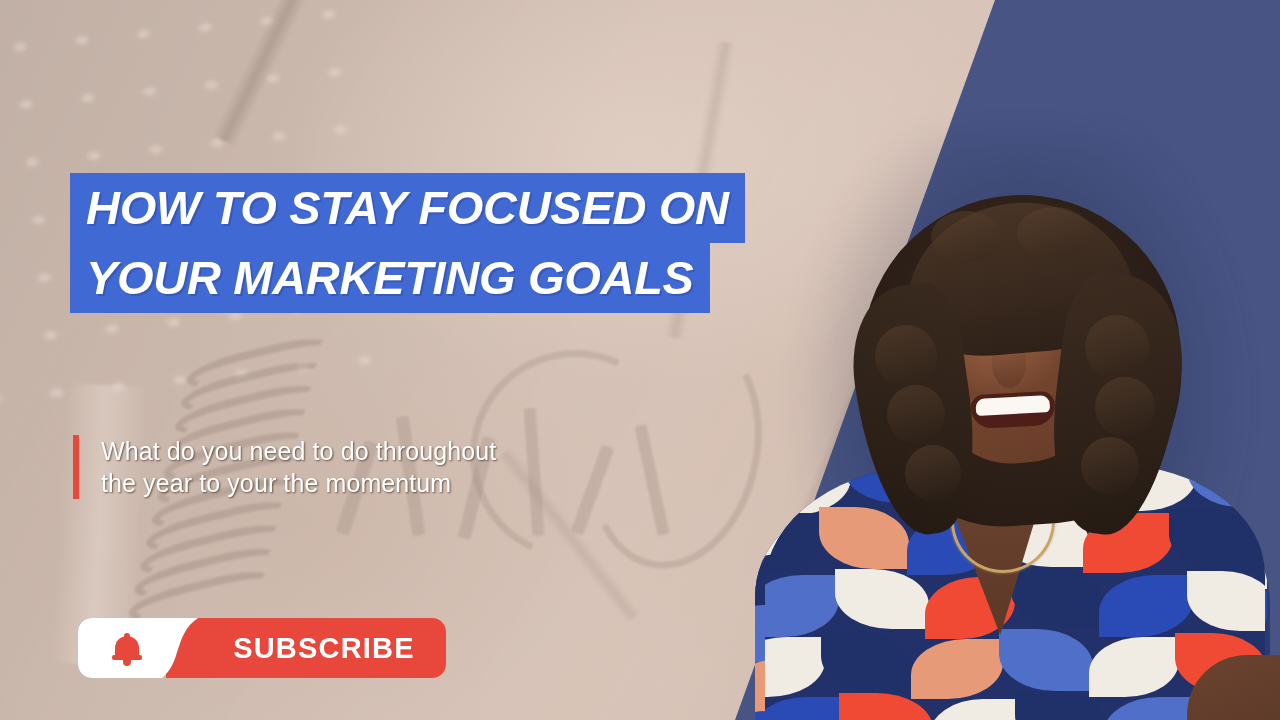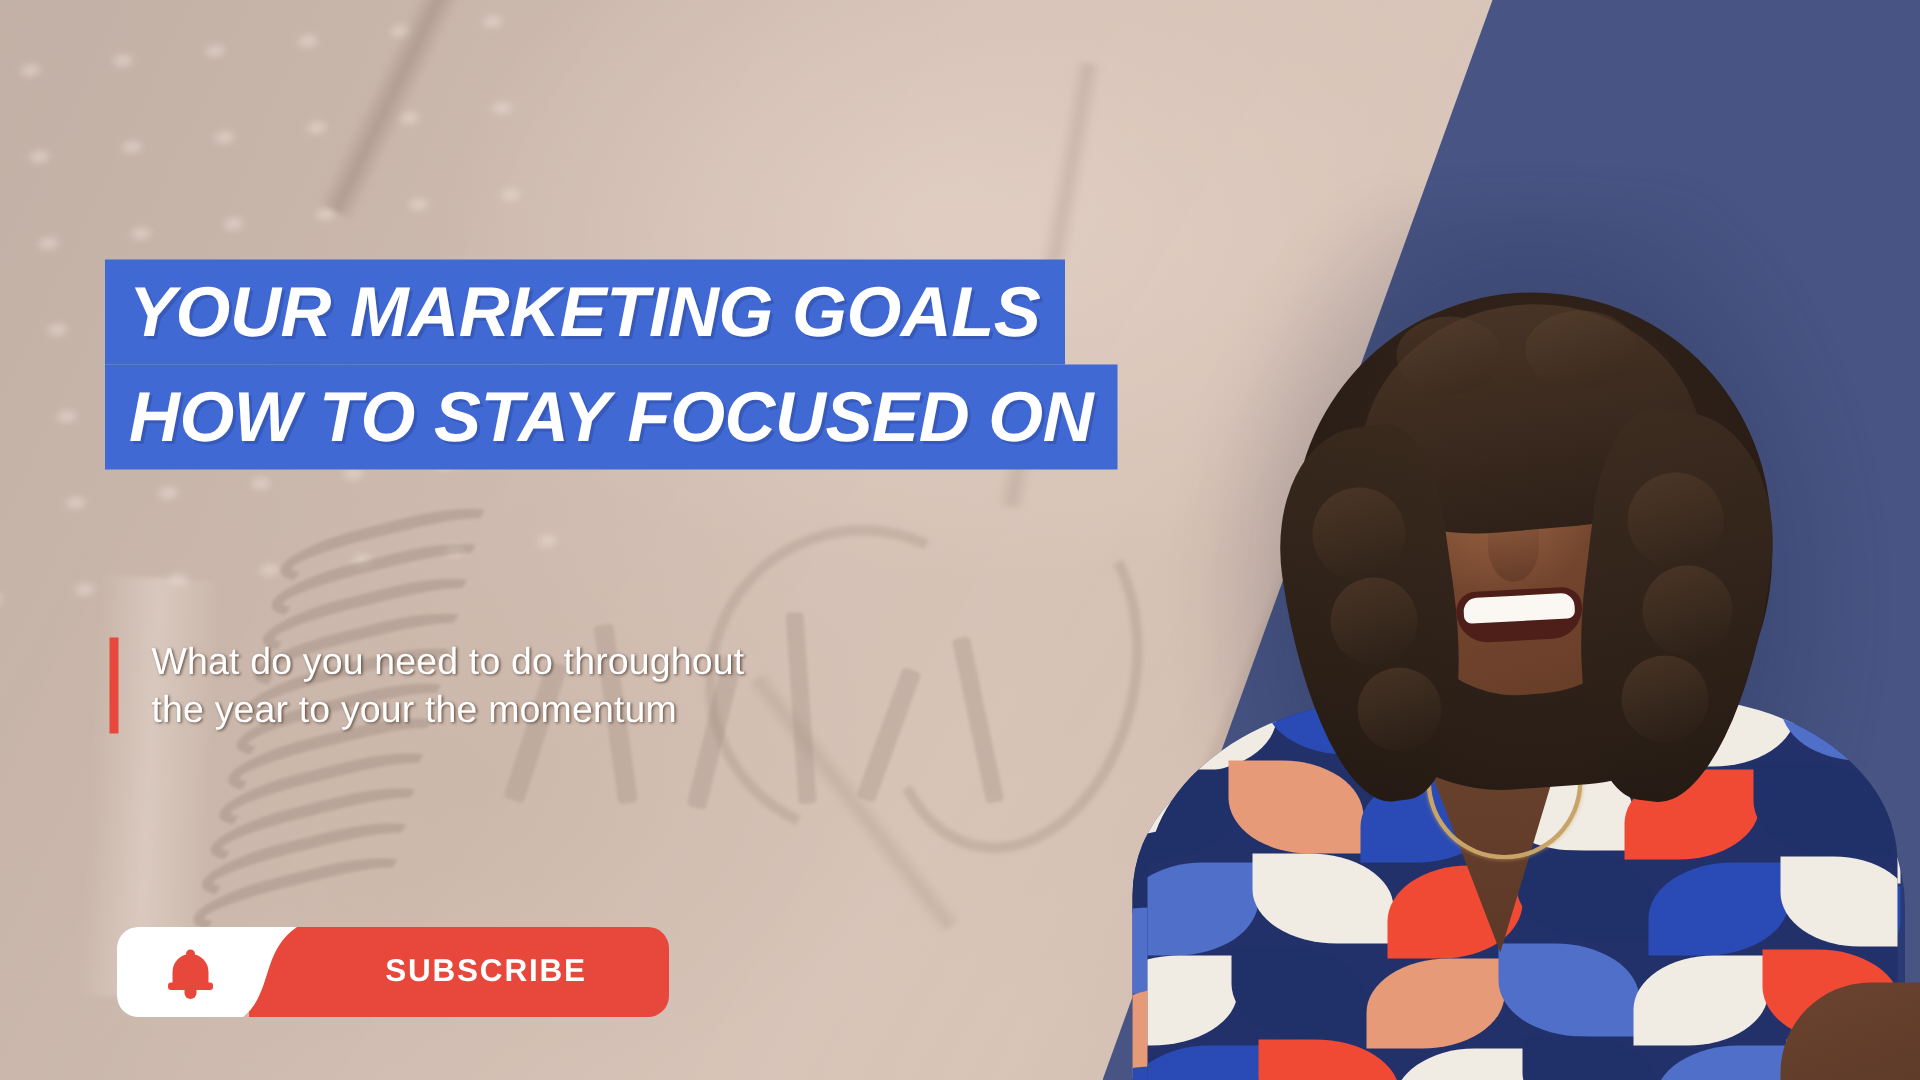--- a/index.html
+++ b/index.html
@@ -271,21 +271,21 @@
     letter-spacing:-0.3px;
     line-height:70px;
     height:70px;
     padding:0 16px 0 16px;
     white-space:nowrap;
     text-shadow:2px 2px 0 rgba(30,50,120,.28);
   }
 
   
   .subtitle-wrap {
-    position:absolute; left:73px; top:425px;
+    position:absolute; left:73px; top:435px;
     display:flex; align-items:stretch;
   }
   .sub-bar {
     width:6px; background:#E8483B; flex:0 0 6px;
     margin-right:22px;
   }
   .sub-text {
     color:#ffffff;
     font-size:25px;
     line-height:32px;
@@ -326,21 +326,21 @@
     background:#E8483B; border-radius:50%;
   }
   .sub-red {
     position:absolute; left:88px; top:0; width:280px; height:60px;
     background:#E8483B;
     border-radius:0 14px 14px 0;
     display:flex; align-items:center; justify-content:center;
     padding-left:36px;
   }
   .sub-label {
-    color:#ffffff; font-size:21px; font-weight:700;
+    color:#ffffff; font-size:29px; font-weight:700;
     letter-spacing:1.2px;
   }
 </style>
 </head>
 <body>
 
 <div class="canvas">
 
   <div class="bg-photo">
     <div class="bg-dots"></div>
@@ -487,22 +487,22 @@
     <div class="hair-curl" style="left:150px; top:330px; width:56px; height:56px;"></div>
     <div class="hair-curl" style="left:330px; top:200px; width:64px; height:64px;"></div>
     <div class="hair-curl" style="left:340px; top:262px; width:60px; height:60px;"></div>
     <div class="hair-curl" style="left:326px; top:322px; width:58px; height:58px;"></div>
     <div class="hair-curl" style="left:176px; top:96px;  width:70px; height:52px;"></div>
     <div class="hair-curl" style="left:262px; top:92px;  width:74px; height:52px;"></div>
   </div>
 
 
   <div class="headline">
+    <span class="hl-line">HOW TO STAY FOCUSED ON</span>
     <span class="hl-line">YOUR MARKETING GOALS</span>
-    <span class="hl-line">HOW TO STAY FOCUSED ON</span>
   </div>
 
   <div class="subtitle-wrap">
     <div class="sub-bar"></div>
     <div>
       <div class="sub-text">What do you need to do throughout</div>
       <div class="sub-text">the year to your the momentum</div>
     </div>
   </div>
 

